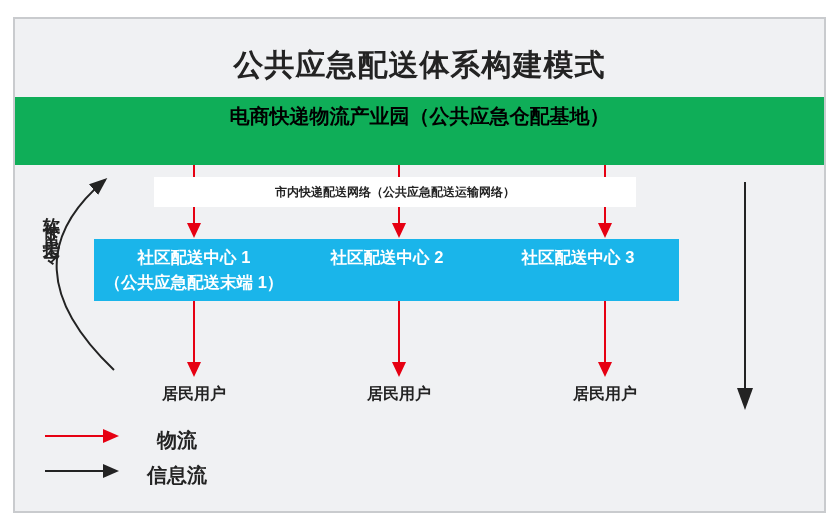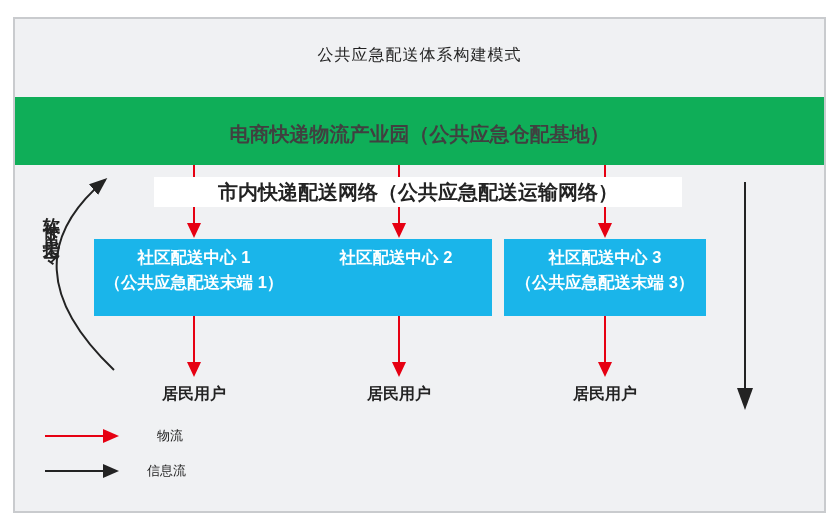--- a/index.html
+++ b/index.html
@@ -10,53 +10,53 @@
     position: absolute; left: 13px; top: 17px; width: 813px; height: 496px;
     background: var(--panel_bg, #f0f1f3);
     border: 2px solid var(--panel_border, #c9cbce);
     box-sizing: border-box;
   }
 
   .abs { position: absolute; }
 
   .diagram-title {
     left: 0; top: 26px; width: 100%;
-    text-align: center; font-size: 16px; font-weight: normal; letter-spacing: 1px;
+    text-align: center; font-size: 30px; font-weight: bold; letter-spacing: 1px;
     color: var(--ink, #232323);
   }
 
   .hub-banner {
     left: 0; top: 78px; width: 100%; height: 68px;
     background: var(--green, #0fae58);
-    color: #404040; text-align: center; font-weight: bold; font-size: 20px;
-    line-height: 29px; padding-top: 23px; box-sizing: border-box;
+    color: #000000; text-align: center; font-weight: bold; font-size: 20px;
+    line-height: 29px; padding-top: 5px; box-sizing: border-box;
     z-index: 1;
   }
 
   .v-line { width: 2px; z-index: 0; }
   .v-line.red { background: var(--red, #e60012); }
   .v-line.black { background: var(--ink, #232323); }
 
   .head-down { width: 0; height: 0; border-left: 7px solid transparent; border-right: 7px solid transparent; }
   .head-down.red { border-top: 15px solid var(--red, #e60012); }
   .head-down.black { border-left: 8px solid transparent; border-right: 8px solid transparent; border-top: 22px solid var(--ink, #232323); }
 
   .head-right { width: 0; height: 0; border-top: 7px solid transparent; border-bottom: 7px solid transparent; }
   .head-right.red { border-left: 16px solid var(--red, #e60012); }
   .head-right.black { border-left: 16px solid var(--ink, #232323); }
 
   .network-box {
-    left: 139px; top: 158px; width: 528px; height: 30px;
+    left: 139px; top: 158px; width: 482px; height: 30px;
     background: #ffffff; z-index: 2;
-    text-align: center; line-height: 30px; font-size: 20px; font-weight: bold;
+    text-align: center; line-height: 30px; font-size: 12px; font-weight: bold;
     color: var(--ink, #232323);
   }
 
   .center-box {
-    top: 220px; height: 77px; width: 200px;
+    top: 220px; height: 62px; width: 200px;
     background: var(--cyan, #1ab5ea); color: #ffffff;
     text-align: center; font-weight: bold; font-size: 16.5px; line-height: 25px;
     padding-top: 6px; box-sizing: border-box; z-index: 2;
   }
 
   .user-label {
     top: 365px; width: 200px; text-align: center;
     font-size: 16px; font-weight: bold; color: var(--ink, #232323);
   }
 
@@ -69,21 +69,21 @@
 
   .command-note {
     left: 420px; top: 411px;
     font-size: 21px; font-weight: bold; letter-spacing: 0.5px;
     color: var(--ink, #232323); white-space: nowrap;
   }
 
   .legend-line { height: 2px; width: 58px; }
   .legend-line.red { background: var(--red, #e60012); }
   .legend-line.black { background: var(--ink, #232323); }
-  .legend-label { font-size: 13px; font-weight: normal; color: var(--ink, #232323); }
+  .legend-label { font-size: 20px; font-weight: bold; color: var(--ink, #232323); }
 
   .curve-svg { left: -15px; top: 130px; width: 140px; height: 250px; overflow: visible; z-index: 1; }
 </style>
 </head>
 <body>
 
 <div class="stage">
   <div class="panel">
 
     <div class="abs diagram-title">公共应急配送体系构建模式</div>
@@ -98,26 +98,25 @@
     <div class="abs head-down red" style="left:377px; top:204px;"></div>
     <div class="abs v-line red" style="left:589px; top:146px; height:60px;"></div>
     <div class="abs head-down red" style="left:583px; top:204px;"></div>
 
     <div class="abs network-box">市内快递配送网络（公共应急配送运输网络）</div>
 
     <div class="abs center-box" style="left:79px;">
       <div>社区配送中心 1</div>
       <div>（公共应急配送末端 1）</div>
     </div>
-    <div class="abs center-box" style="left:277px;padding-left:8px;">
+    <div class="abs center-box" style="left:268px;padding-left:8px;">
       <div>社区配送中心 2</div>
     </div>
-    <div class="abs center-box" style="left:489px; width:202px;text-align:center;">
+    <div class="abs center-box" style="left:462px; width:202px;text-align:center;">
       <div>社区配送中心 3</div>
-      <div>（公共应急配送末端 3）</div>
     </div>
 
     <div class="abs v-line red" style="left:178px; top:282px; height:61px;"></div>
     <div class="abs head-down red" style="left:172px; top:343px;"></div>
     <div class="abs v-line red" style="left:383px; top:282px; height:61px;"></div>
     <div class="abs head-down red" style="left:377px; top:343px;"></div>
     <div class="abs v-line red" style="left:589px; top:282px; height:61px;"></div>
     <div class="abs head-down red" style="left:583px; top:343px;"></div>
 
     <div class="abs user-label" style="left:79px;">居民用户</div>

